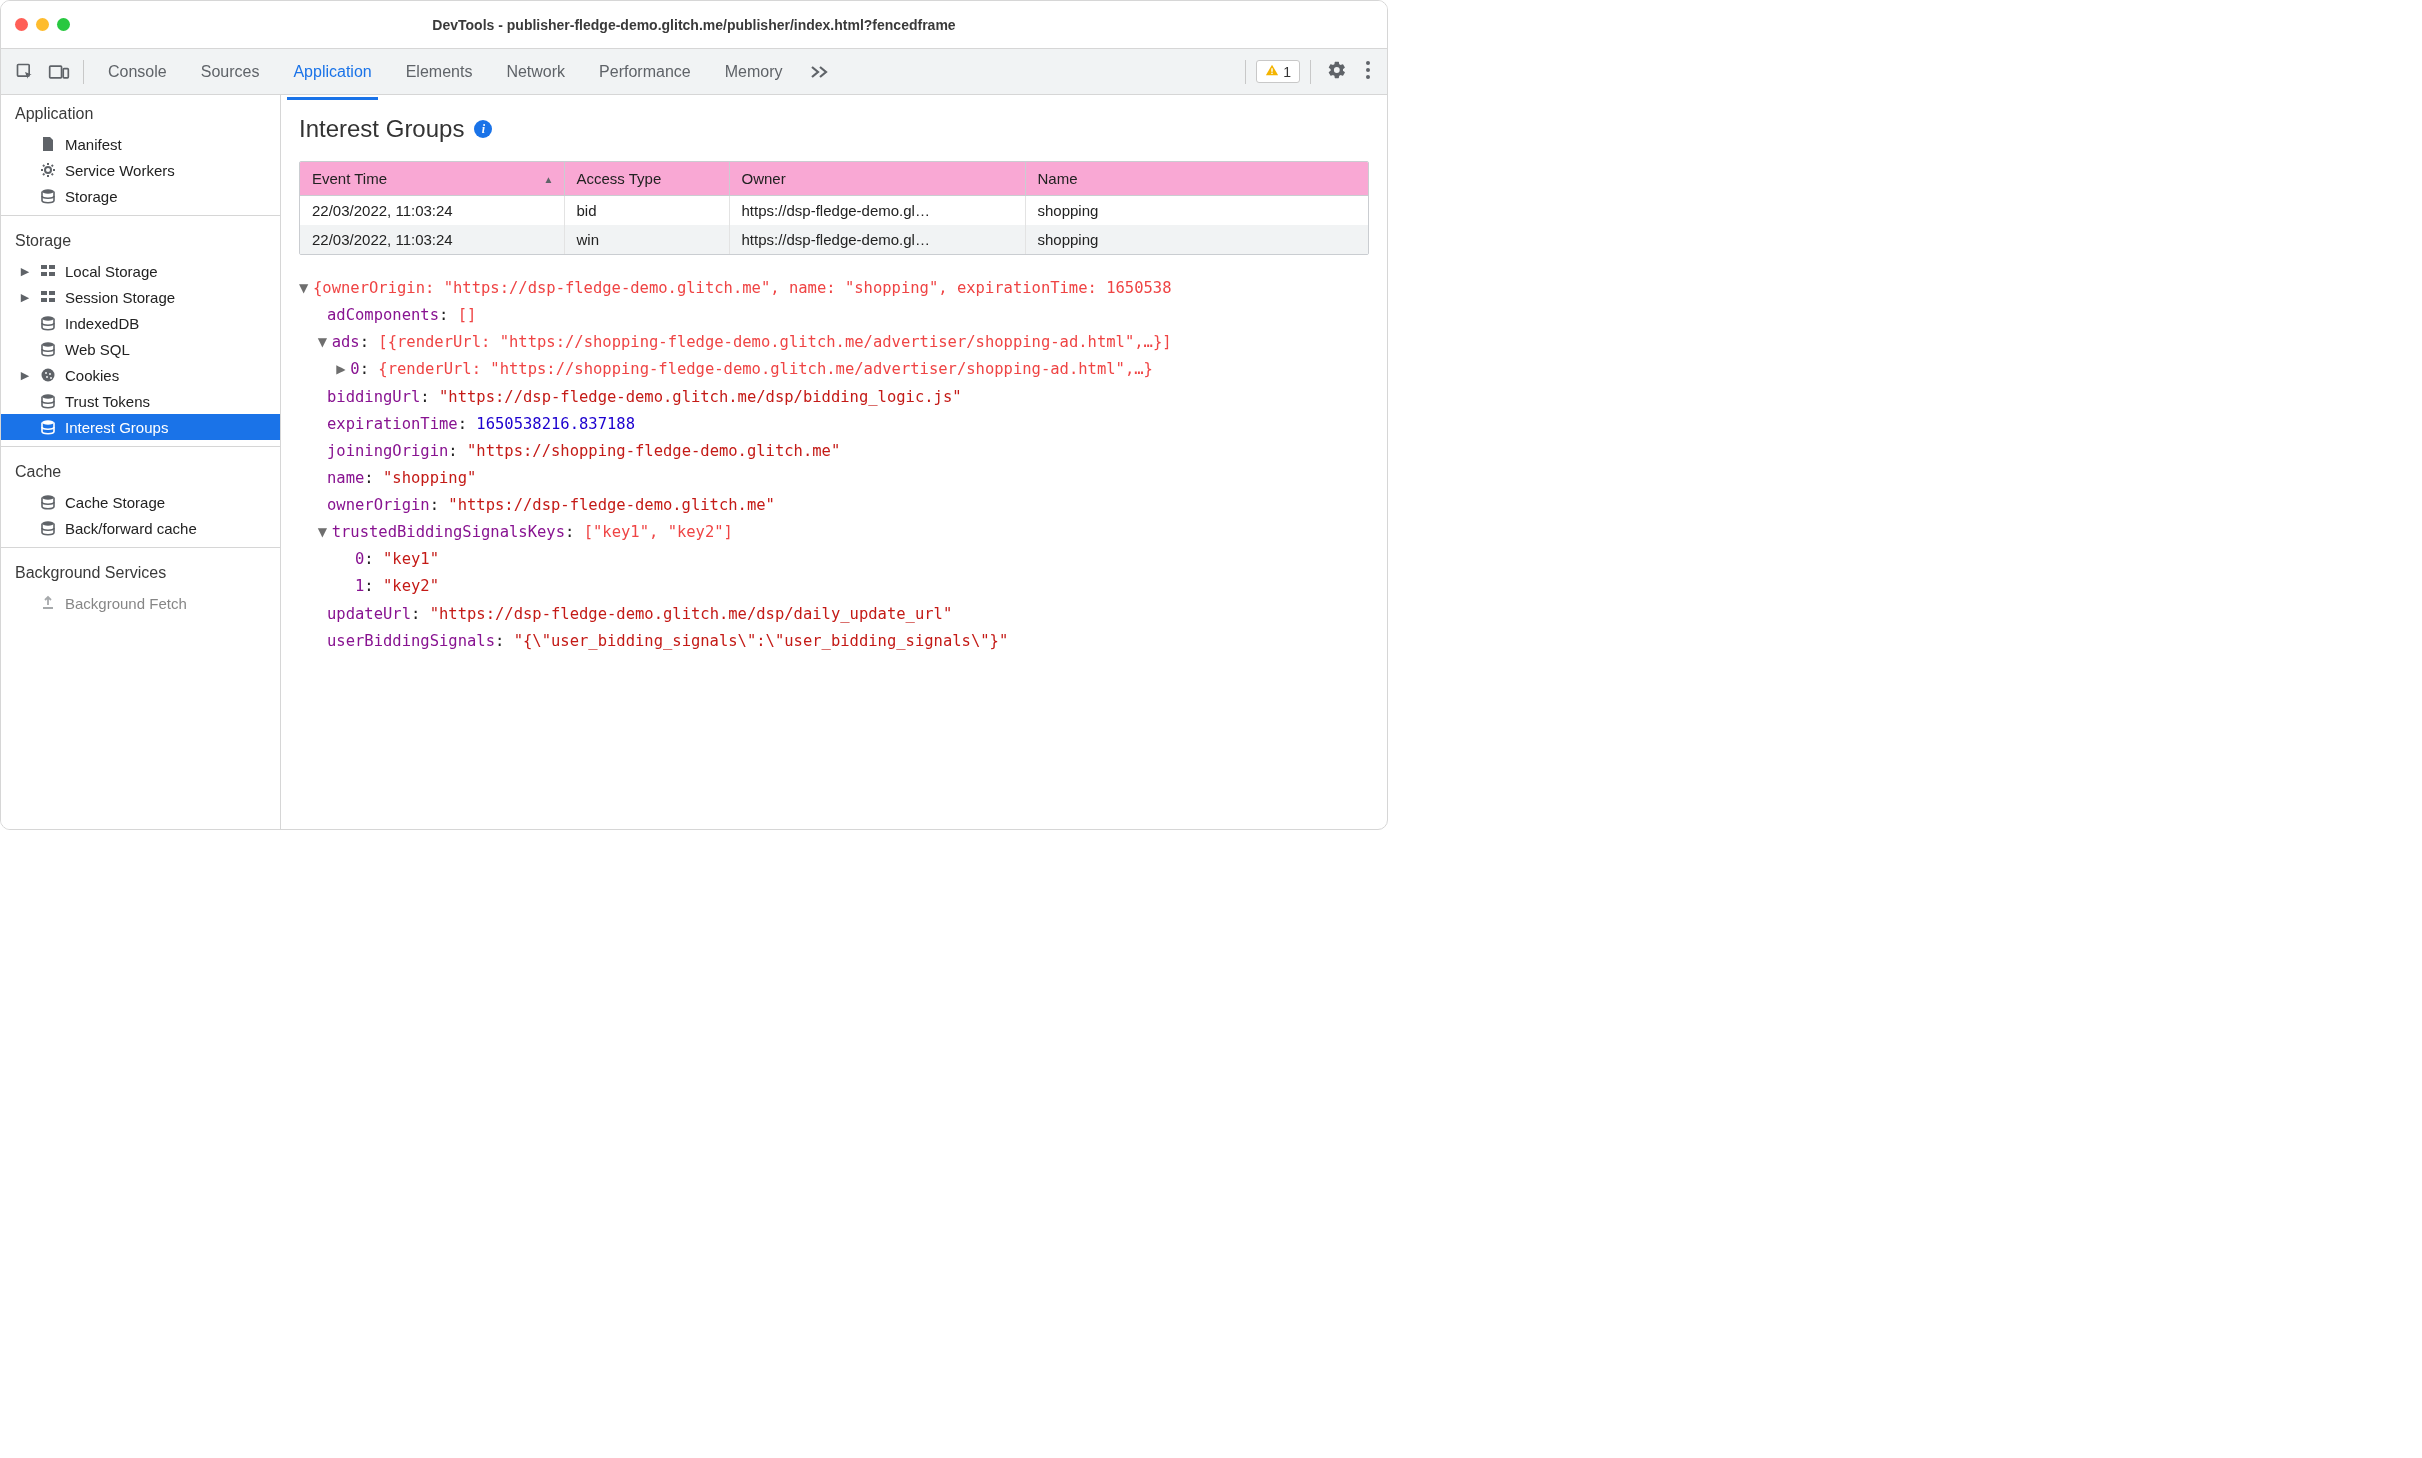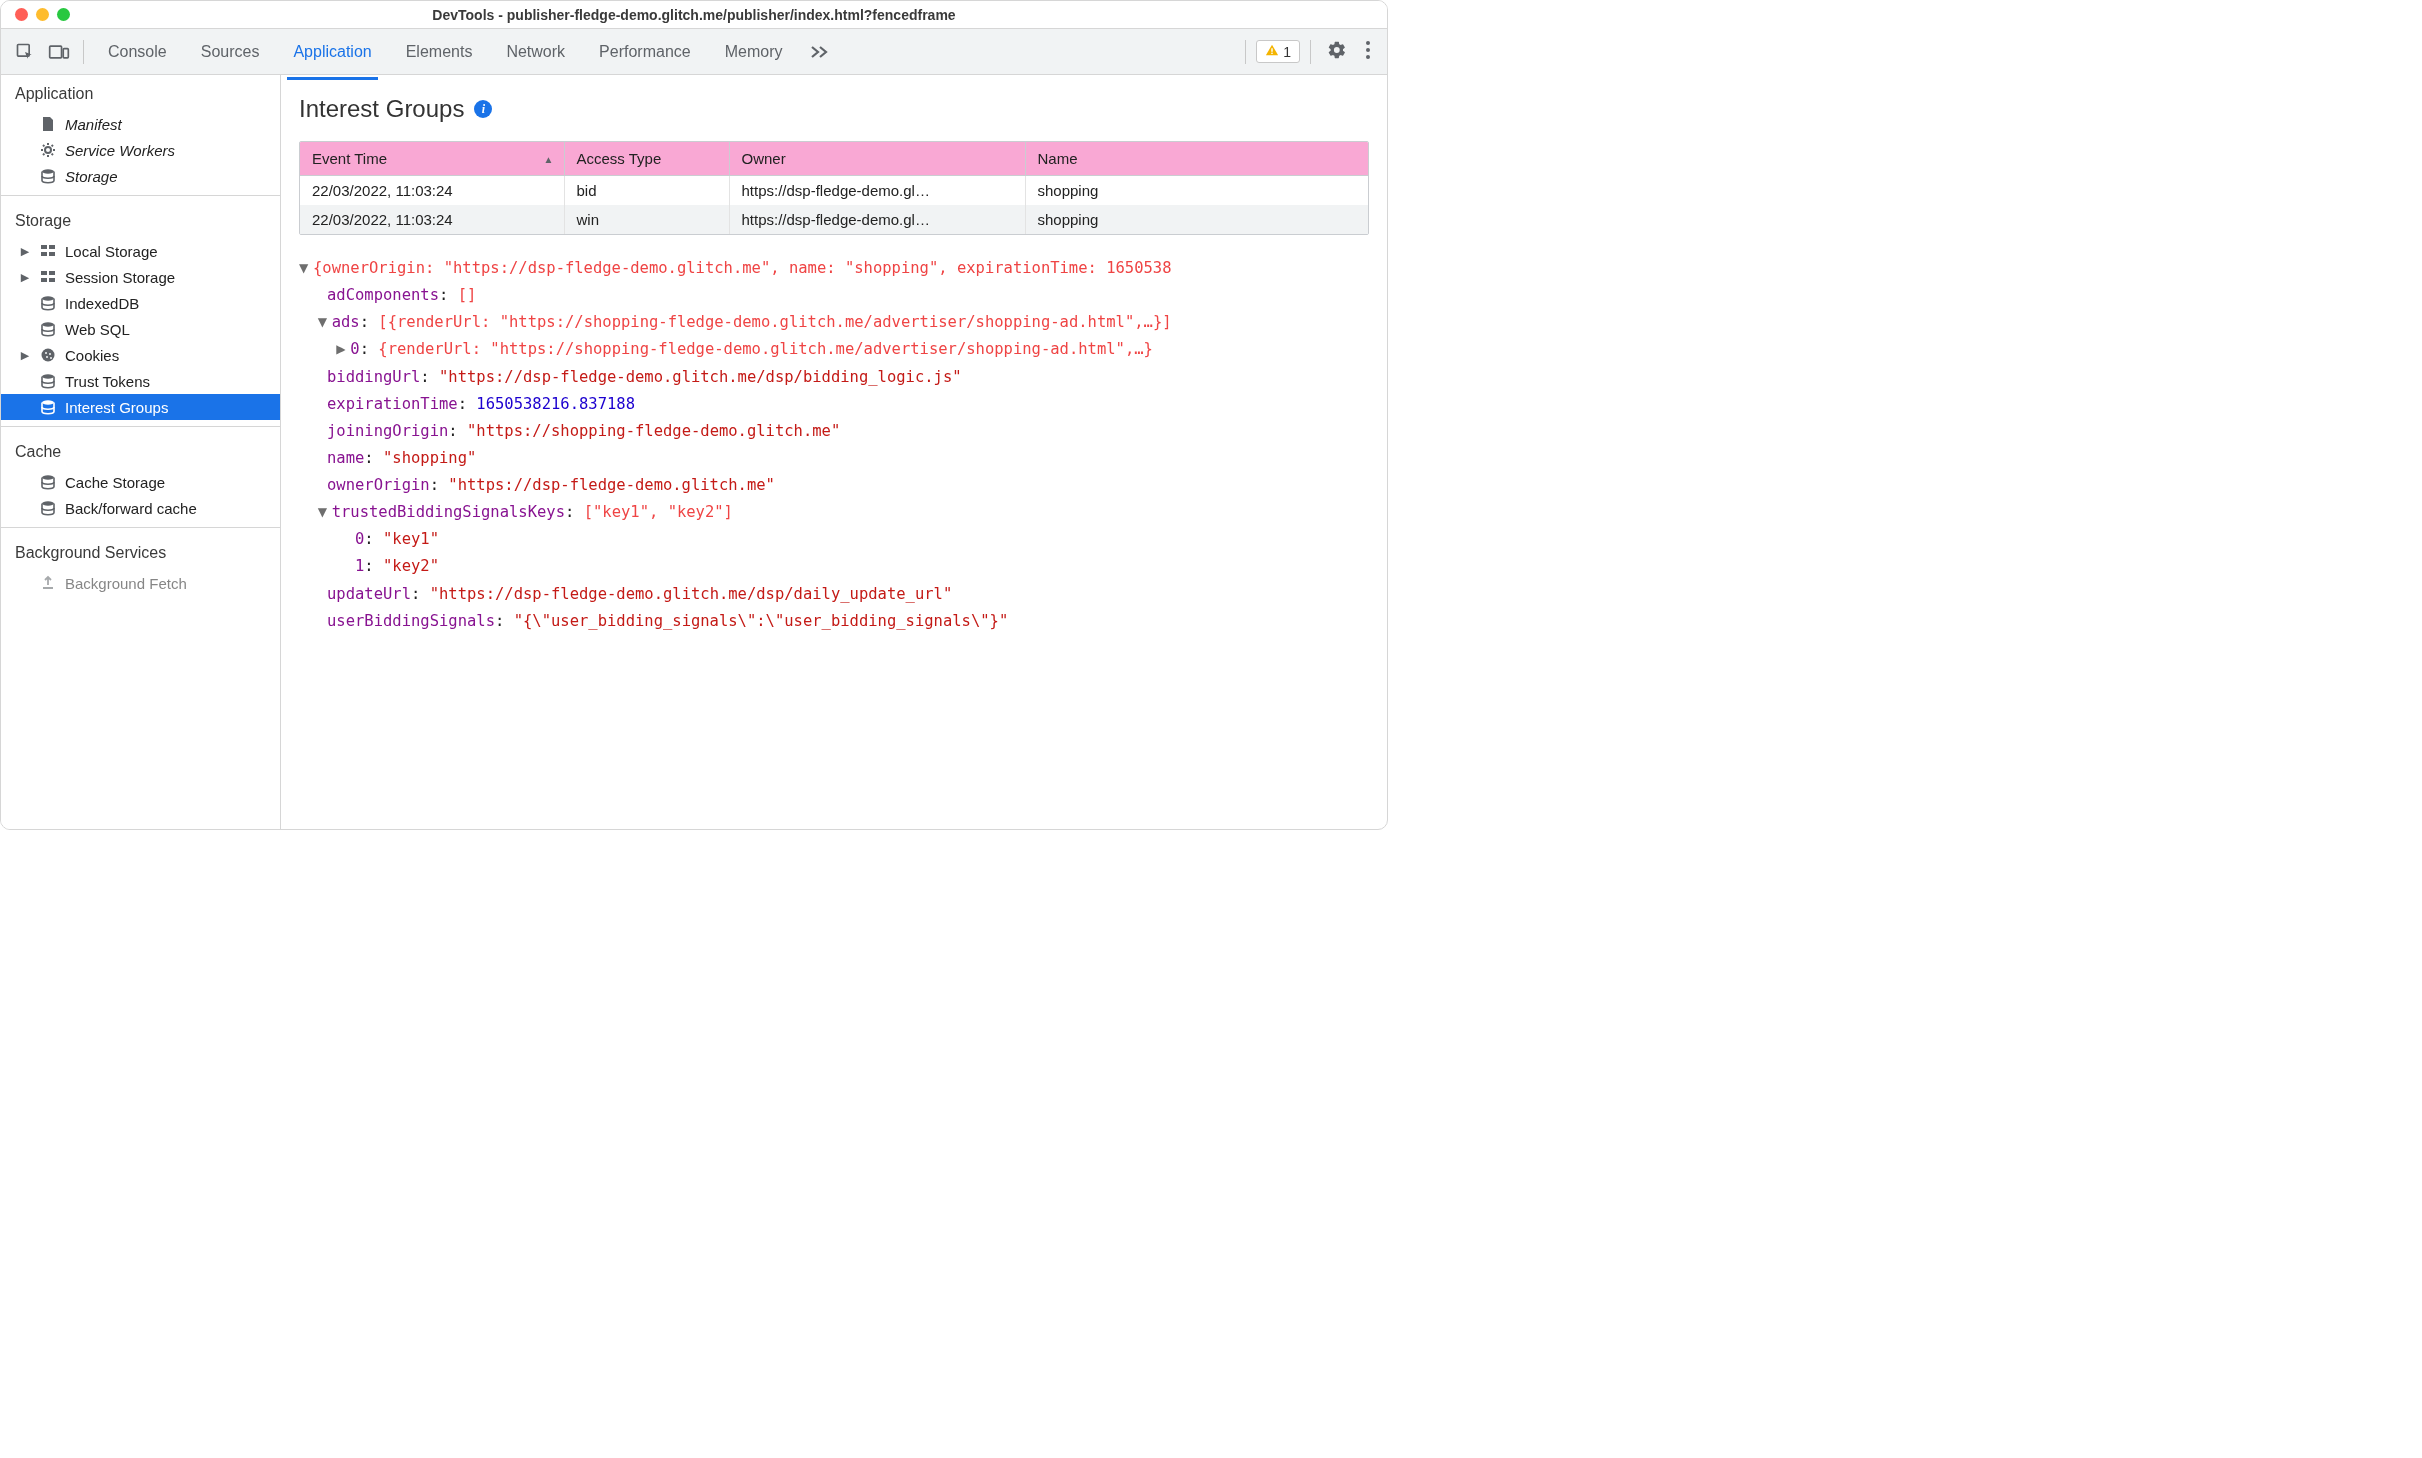--- a/index.html
+++ b/index.html
@@ -10,21 +10,21 @@
     width: 1388px;
     height: 830px;
     border-radius: 10px;
     overflow: hidden;
     border: 1px solid #d6d6d6;
     display: flex;
     flex-direction: column;
   }
   
   .titlebar {
-    height: 28px;
+    height: 48px;
     background: #fff;
     border-bottom: 1px solid #d6d6d6;
     display: flex;
     align-items: center;
     position: relative;
     padding: 0 14px;
     flex-shrink: 0;
   }
   .traffic-lights { display: flex; gap: 8px; align-items: center; }
   .light { width: 13px; height: 13px; border-radius: 50%; }
@@ -122,21 +122,21 @@
     overflow: hidden;
     text-overflow: ellipsis;
   }
   .tree-item .expander {
     width: 12px;
     font-size: 11px;
     color: #5f6368;
     display: inline-flex;
     justify-content: center;
   }
-  .tree-item.child { padding-left: 38px; font-style: italic; }
+  .tree-item.child { padding-left: 38px; }
   .tree-item.selected {
     background: #1a73e8;
     color: #fff;
   }
   .tree-item.selected svg { fill: #fff; }
   .tree-icon { width: 18px; height: 18px; display:flex; align-items:center; justify-content:center; }
   .tree-icon svg { width: 16px; height: 16px; fill: #5f6368; }
   .section-divider { height: 1px; background: #d6d6d6; margin: 6px 0; }
   
   .main { flex: 1; overflow: hidden; display: flex; flex-direction: column; padding: 14px 18px; }

